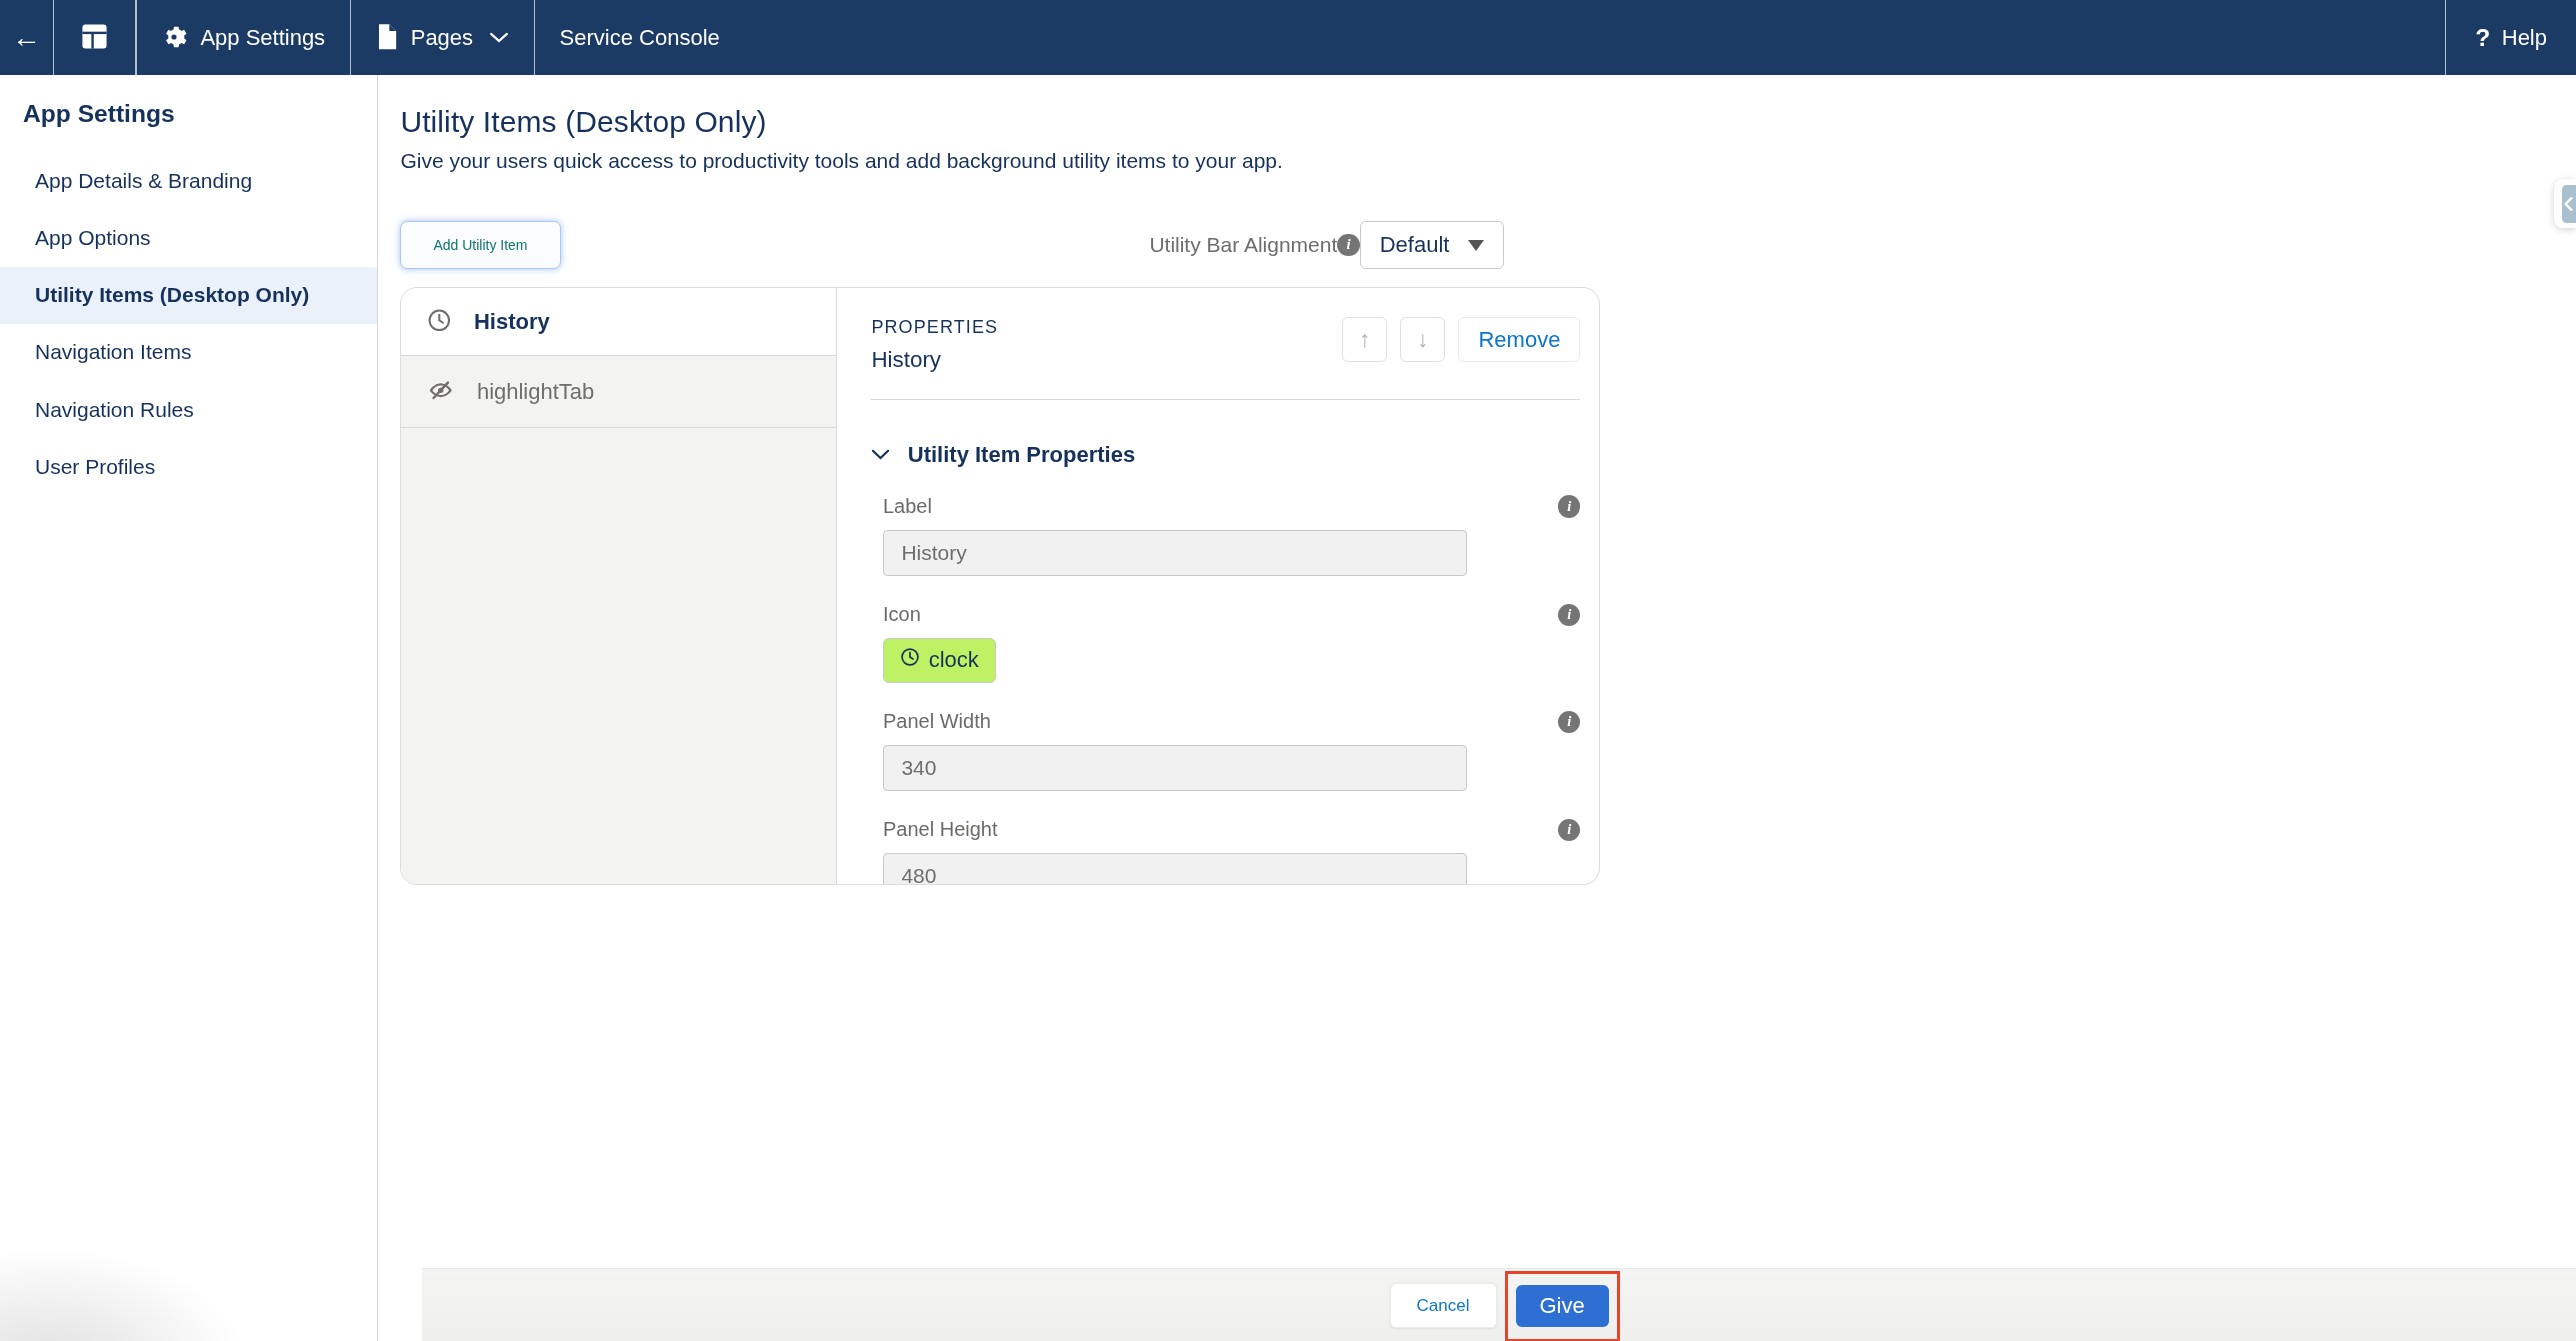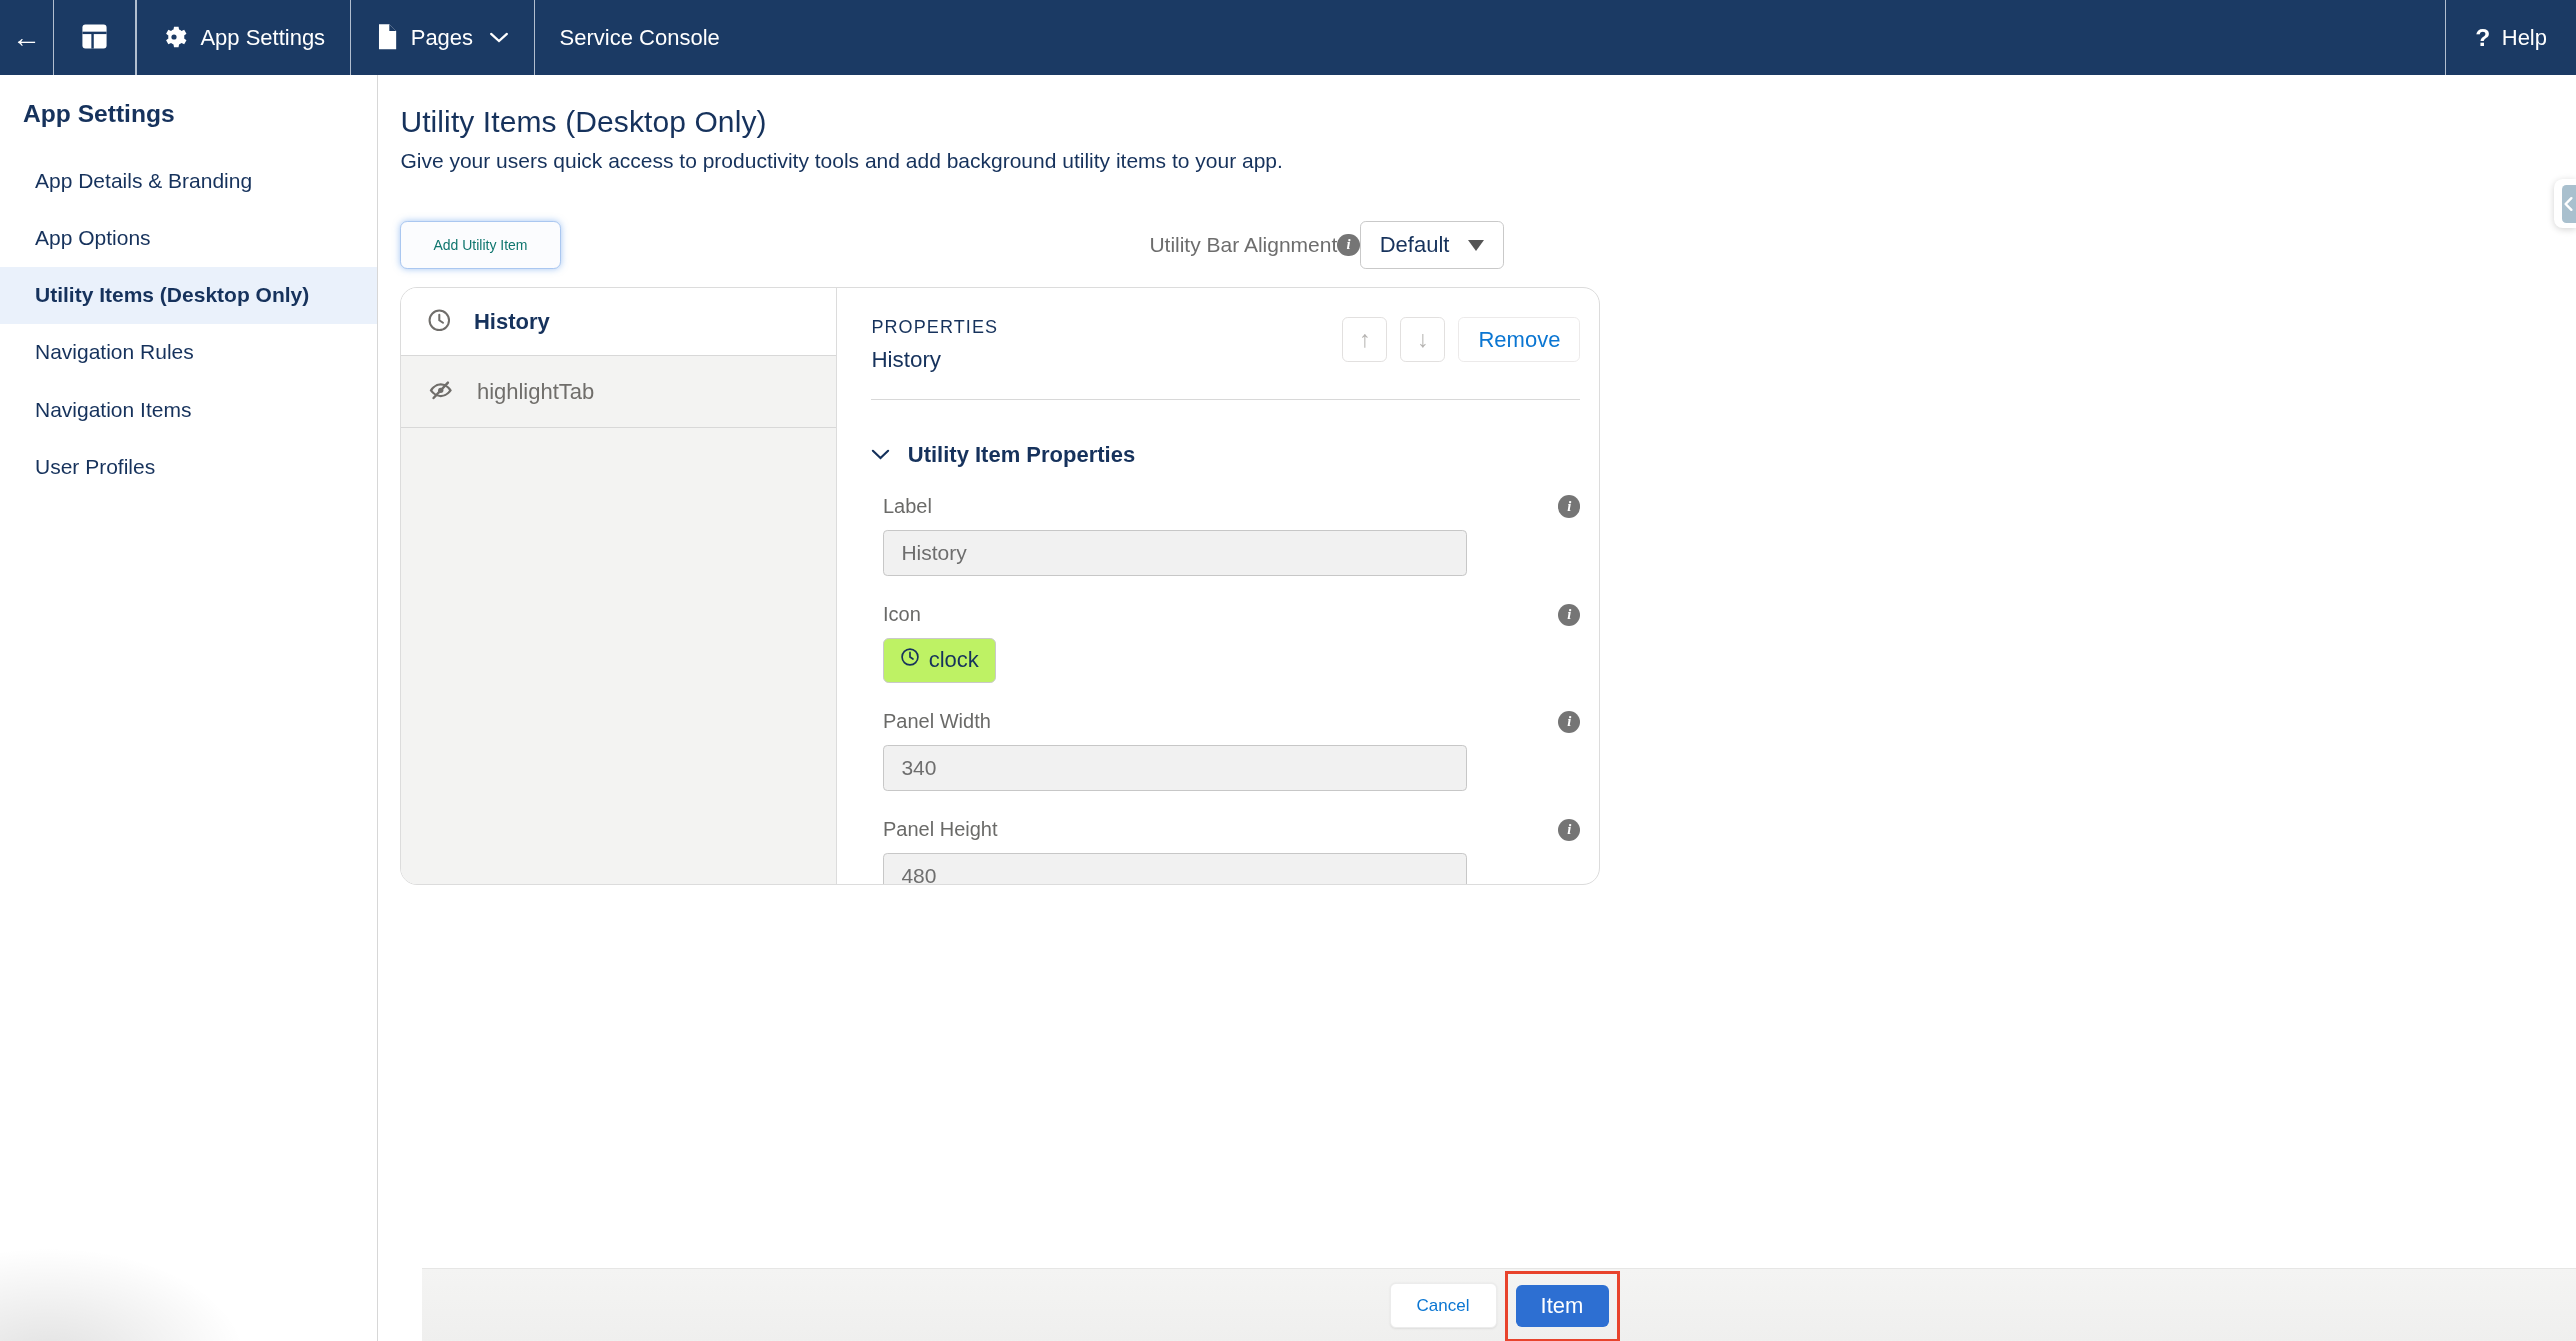--- a/index.html
+++ b/index.html
@@ -139,22 +139,22 @@
   </div>
 
   <div class="app-body">
 
     <div class="sidebar">
       <h2>App Settings</h2>
       <ul>
         <li>App Details &amp; Branding</li>
         <li>App Options</li>
         <li class="selected">Utility Items (Desktop Only)</li>
+        <li>Navigation Items</li>
         <li>Navigation Rules</li>
-        <li>Navigation Items</li>
         <li>User Profiles</li>
       </ul>
     </div>
 
     <div class="main">
       <h1 class="page-title">Utility Items (Desktop Only)</h1>
       <p class="page-subtitle">Give your users quick access to productivity tools and add background utility items to your app.</p>
 
       <div class="toolbar">
         <button class="add-btn">Add Utility Item</button>
@@ -261,21 +261,21 @@
           </div>
 
         </div>
       </div>
     </div>
   </div>
 
   <div class="footer-fit">
     <button class="cancel-btn">Cancel</button>
     <span class="save-wrap">
-      <button class="save-btn">Item</button>
+      <button class="save-btn">Give</button>
       <span class="save-annotation"></span>
     </span>
   </div>
 
   <div class="corner-shadow"></div>
 
   <div class="peek">
     <div class="peek-inner">
       <svg width="13" height="16" viewBox="0 0 18 22">
           <path d="M13 3L5 11l8 8" fill="none" stroke="#fff" stroke-width="3.4" stroke-linecap="round" stroke-linejoin="round"></path>

